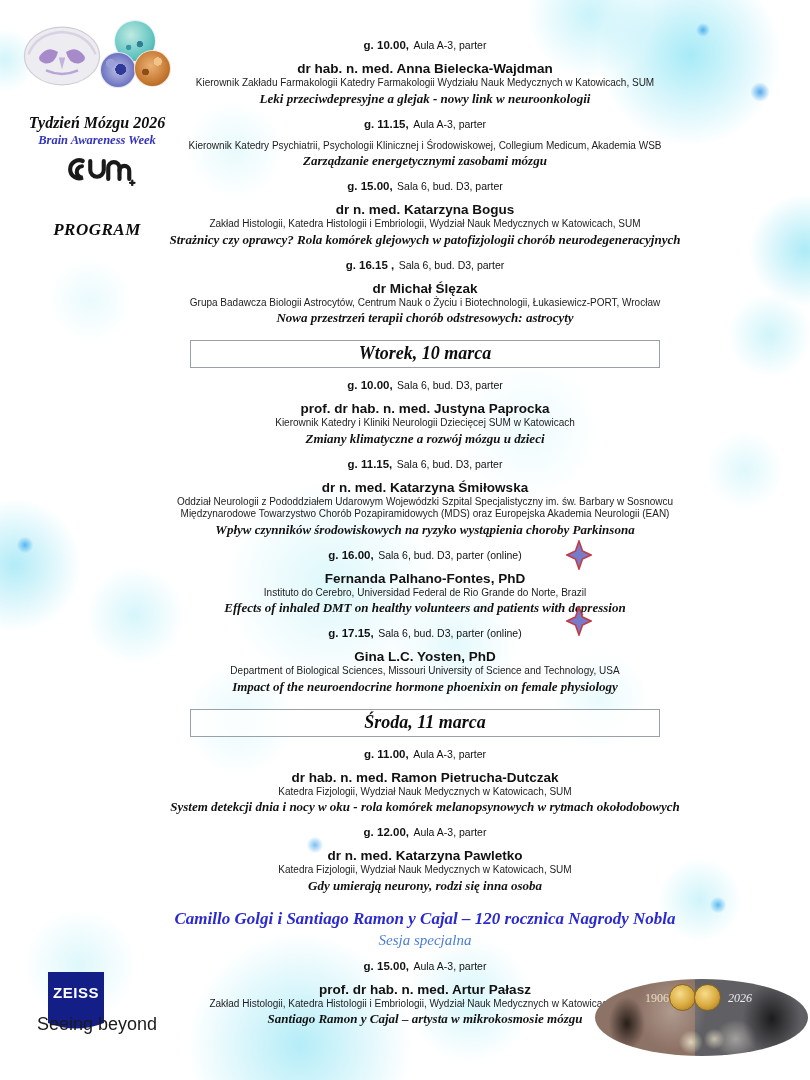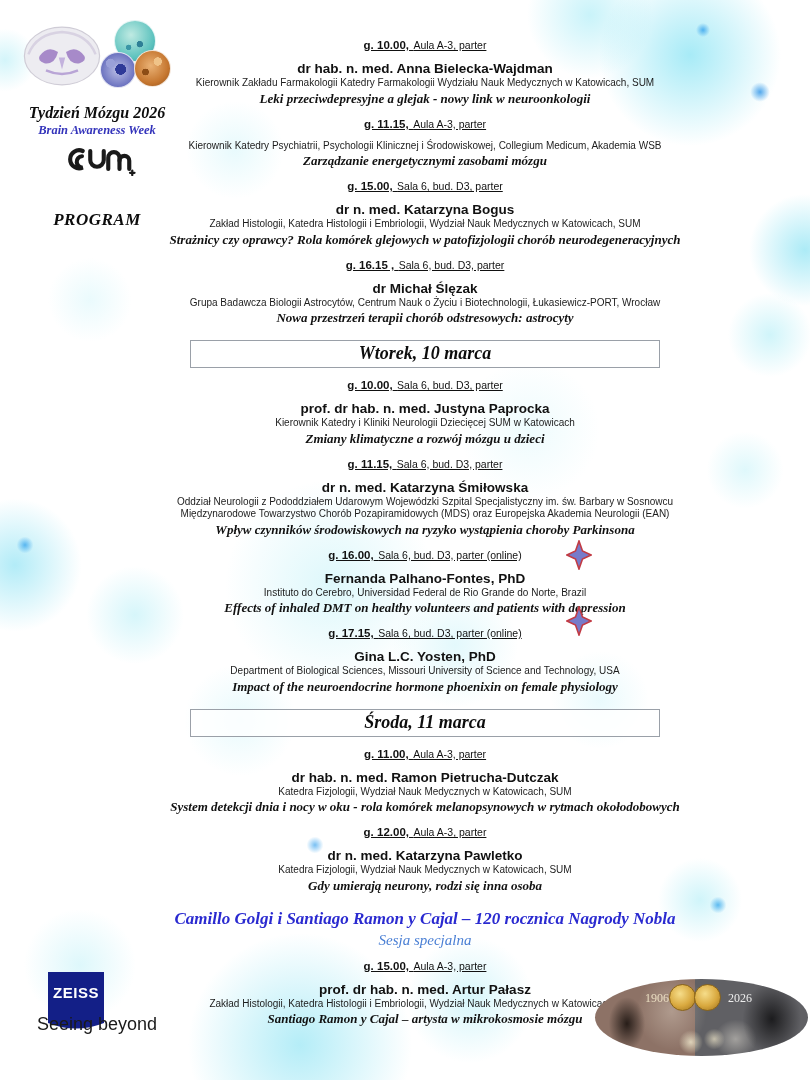--- a/index.html
+++ b/index.html
@@ -43,34 +43,34 @@
                radial-gradient(circle at 40% 35%, #bfeae2, #5cc2be 65%, #2f8e96);}
   .micro.blue{left:88px;top:30px;width:34px;height:34px;
     background:radial-gradient(circle at 58% 48%, #2f3a98 0 20%, rgba(0,0,0,0) 21%),
                radial-gradient(circle at 28% 30%, #9aa0d8 0 13%, rgba(0,0,0,0) 14%),
                radial-gradient(circle at 50% 50%, #bcc0e6, #6a71bf 72%, #39418f);}
   .micro.orange{left:122px;top:28px;width:35px;height:35px;
     background:radial-gradient(circle at 30% 60%, #8c4d16 0 10%, rgba(0,0,0,0) 11%),
                radial-gradient(circle at 65% 30%, #f0c388 0 12%, rgba(0,0,0,0) 13%),
                radial-gradient(circle at 45% 42%, #eab275, #c5762f 62%, #8c4d16);}
   .brand-title{font-family:"Liberation Serif",serif;font-weight:bold;font-style:italic;
-    font-size:16px;color:#0d0d0d;margin-top:0;}
+    font-size:16px;color:#0d0d0d;margin-top:10px;}
   .brand-sub{font-family:"Liberation Serif",serif;font-weight:bold;font-style:italic;
     font-size:12.5px;color:#3434bb;margin-top:1px;}
   .sum{margin-top:6px;}
   .program{font-family:"Liberation Serif",serif;font-weight:bold;font-style:italic;
     font-size:17px;color:#0d0d0d;margin-top:30px;letter-spacing:.5px;}
   
   .content{position:absolute;left:145px;top:28px;width:560px;text-align:center;}
   .day-box{width:468px;margin:0 auto 2px;border:1px solid #9aa0a8;
     background:rgba(255,255,255,.78);padding:2px 0 3px;}
   .day-box.later{margin-top:14px;}
   .day-title{font-family:"Liberation Serif",serif;font-weight:bold;font-style:italic;
     font-size:18px;color:#0d0d0d;}
-  .time-line{margin:9px 0 9px;line-height:13px;text-decoration:underline;}
+  .time-line{margin:9px 0 9px;line-height:13px;}
   .t-bold{font-weight:bold;font-size:11.5px;}
   .t-rest{font-size:10.5px;}
   .speaker{font-size:13.5px;font-weight:bold;line-height:15px;}
   .affil{font-size:10px;color:#1c1c1c;line-height:11.5px;margin-top:1px;}
   .talk{font-family:"Liberation Serif",serif;font-weight:bold;font-style:italic;
     font-size:13px;line-height:16px;margin-top:2px;}
   .special-title{font-family:"Liberation Serif",serif;font-weight:bold;font-style:italic;
     font-size:17px;color:#2a2ad0;margin-top:15px;line-height:20px;}
   .special-sub{font-family:"Liberation Serif",serif;font-style:italic;
     font-size:15px;color:#4a7fd4;margin-top:3px;}
@@ -89,21 +89,21 @@
     radial-gradient(ellipse 42px 52px at 83% 52%, rgba(18,18,20,.88), rgba(0,0,0,0) 70%),
     radial-gradient(ellipse 30px 28px at 66% 78%, rgba(228,224,214,.5), rgba(0,0,0,0) 70%),
     radial-gradient(ellipse 16px 16px at 45% 82%, rgba(236,228,200,.85), rgba(0,0,0,0) 75%),
     radial-gradient(ellipse 14px 14px at 56% 78%, rgba(214,207,184,.85), rgba(0,0,0,0) 75%);}
   .coin{position:absolute;width:27px;height:27px;border-radius:50%;border:1px solid #8a6418;
     background:radial-gradient(circle at 40% 35%, #f6dd8a, #d9a93f 55%, #9c6f1d);box-sizing:border-box;}
   .coin.c1{left:74px;top:5px;}
   .coin.c2{left:99px;top:5px;}
   .nobel-year{position:absolute;font-family:"Liberation Serif",serif;font-size:12px;top:12px;text-align:right;}
   .nobel-year.l{left:50px;color:#e9dcc0;}
-  .nobel-year.r{left:133px;color:#ededed;}
+  .nobel-year.r{left:133px;color:#ededed;font-style:italic;}
 </style>
 </head>
 <body>
 
 <div id="poster">
 
   <div class="brand">
     <div class="logo-art">
       <svg class="brain" width="80" height="64" viewBox="0 0 100 80">
         <ellipse cx="50" cy="40" rx="47" ry="36" fill="#edecf1" stroke="#cfccd6" stroke-width="1.5"></ellipse>

